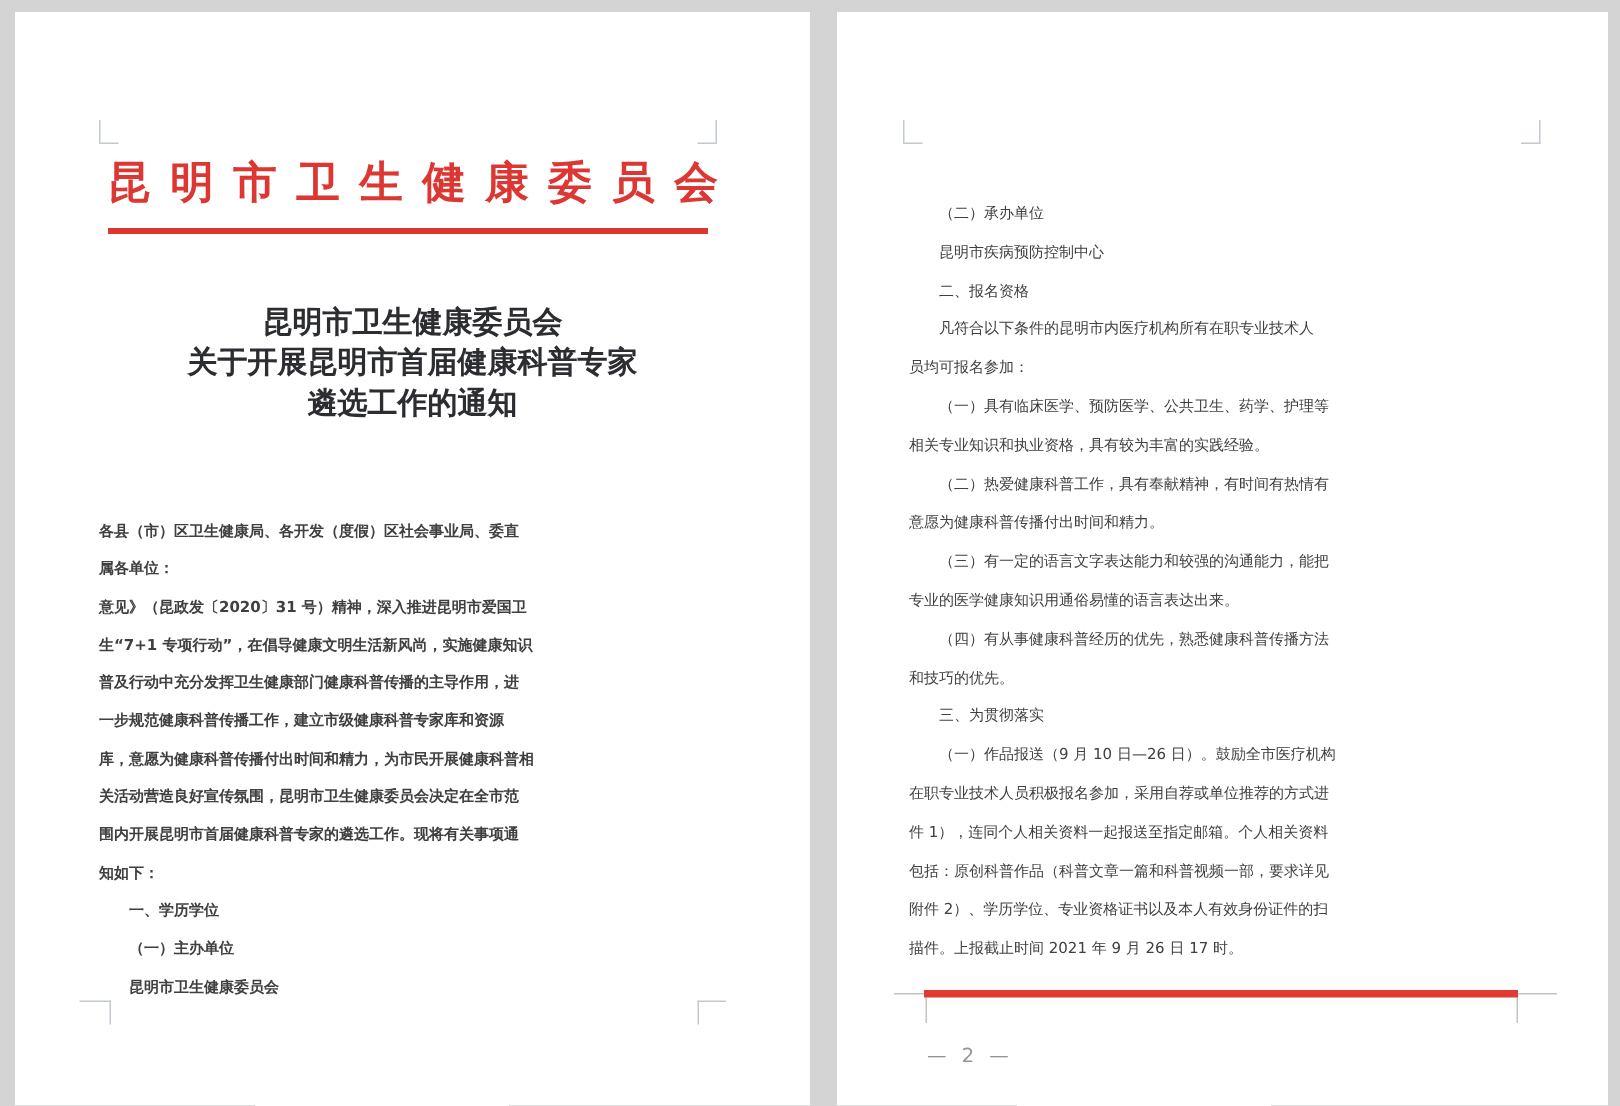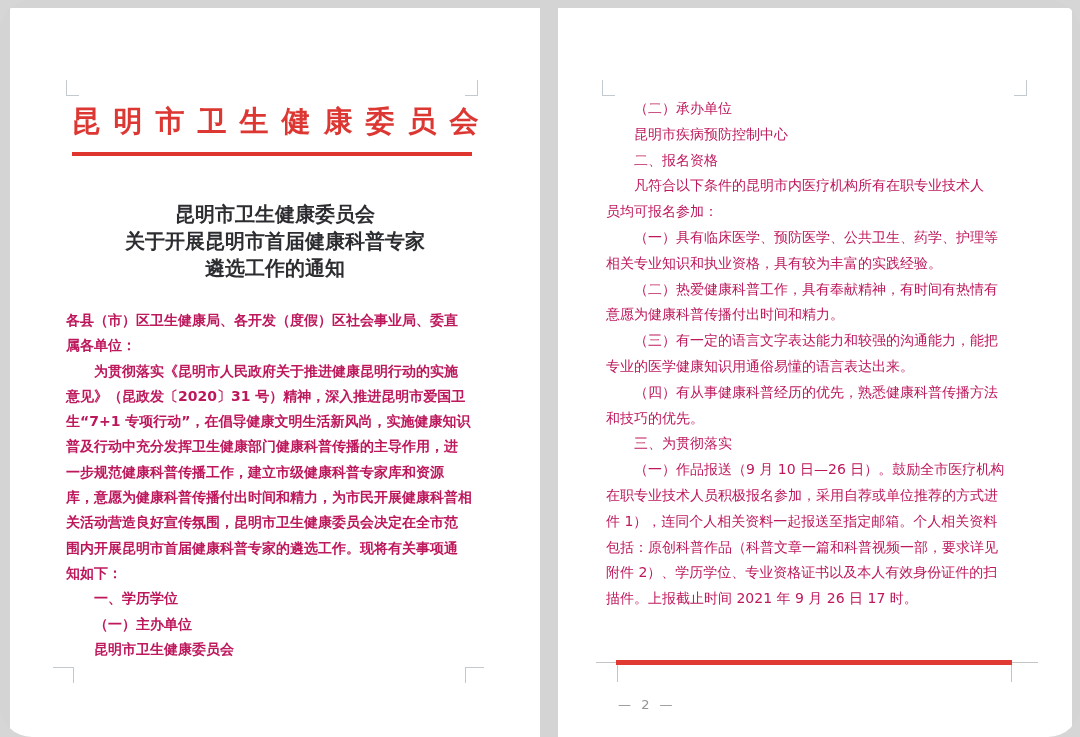--- a/index.html
+++ b/index.html
@@ -5,21 +5,20 @@
   html,body{margin:0;padding:0;}
   body{
     font-family:"DejaVu Sans",sans-serif;
     background:#d6d6d6;
   }
   .stage{
     position:relative;
     width:1080px;height:737px;
     background:#d4d4d4;
     overflow:hidden;
-    border-radius:32px;
   }
   .page{
     position:absolute;
     top:8px;bottom:0;
     background:#ffffff;
   }
   .page.p1{left:10px;width:530px;}
   .page.p2{left:558px;width:514px;}
 
   
@@ -47,23 +46,24 @@
     left:10px;top:201px;width:530px;
     text-align:center;
     font-size:20px;
     font-weight:bold;
     line-height:27px;
     color:#2c2d31;
   }
 
   
   .bodytext{
-    color:#be185d;
-    font-size:14px;
+    color:#404040;
+    font-size:10px;
     position:absolute;
+    margin-top:34px;
   }
   .bodytext .line{
     white-space:pre;
     height:25.3px;
     line-height:25.3px;
   }
   .body-p1{left:66px;top:308px;width:430px;font-weight:bold;}
   .body-p2{left:606px;top:96px;width:420px;}
   .body-p2 .line{height:25.8px;line-height:25.8px;}
 
@@ -110,21 +110,20 @@
 
   <div class="doc-title">
       <div class="line">昆明市卫生健康委员会</div>
       <div class="line">关于开展昆明市首届健康科普专家</div>
       <div class="line">遴选工作的通知</div>
     </div>
 
   <div class="bodytext body-p1">
       <div class="line">各县（市）区卫生健康局、各开发（度假）区社会事业局、委直</div>
       <div class="line">属各单位：</div>
-      <div class="line">　　为贯彻落实《昆明市人民政府关于推进健康昆明行动的实施</div>
       <div class="line">意见》（昆政发〔2020〕31 号）精神，深入推进昆明市爱国卫</div>
       <div class="line">生“7+1 专项行动”，在倡导健康文明生活新风尚，实施健康知识</div>
       <div class="line">普及行动中充分发挥卫生健康部门健康科普传播的主导作用，进</div>
       <div class="line">一步规范健康科普传播工作，建立市级健康科普专家库和资源</div>
       <div class="line">库，意愿为健康科普传播付出时间和精力，为市民开展健康科普相</div>
       <div class="line">关活动营造良好宣传氛围，昆明市卫生健康委员会决定在全市范</div>
       <div class="line">围内开展昆明市首届健康科普专家的遴选工作。现将有关事项通</div>
       <div class="line">知如下：</div>
       <div class="line">　　一、学历学位</div>
       <div class="line">　　（一）主办单位</div>

